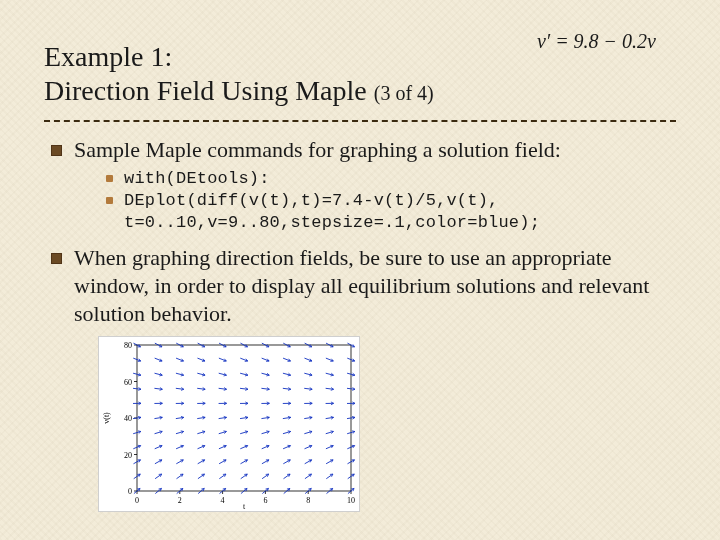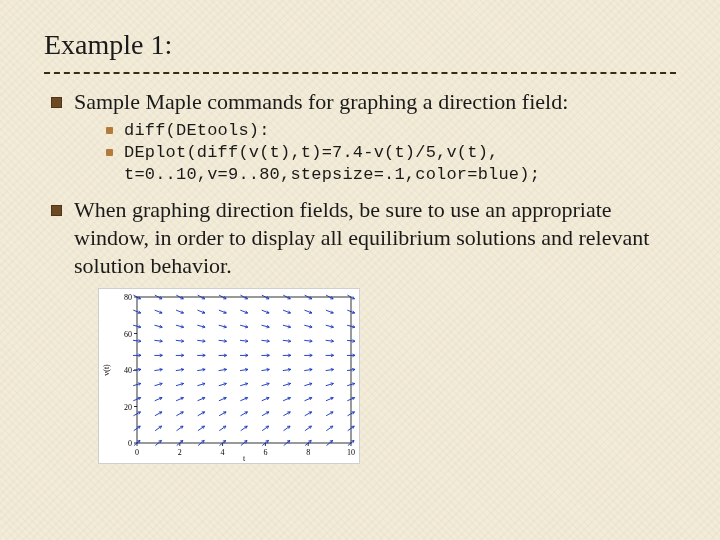--- a/index.html
+++ b/index.html
@@ -19,21 +19,21 @@
     position: absolute;
     inset: 0;
     background:
       repeating-linear-gradient(45deg, rgba(120,100,60,0.03) 0 2px, rgba(255,255,255,0) 2px 5px),
       repeating-linear-gradient(-45deg, rgba(120,100,60,0.03) 0 2px, rgba(255,255,255,0) 2px 6px);
     pointer-events: none;
   }
   .slide {
     position: relative;
     box-sizing: border-box;
-    padding: 28px 44px 20px 44px;
+    padding: 40px 44px 20px 44px;
     width: 100%;
     height: 100%;
   }
   .title-block { margin-bottom: 6px; }
   .title-line1 {
     font-size: 28px;
     line-height: 34px;
   }
   .title-line2 {
     font-size: 28px;
@@ -124,30 +124,35 @@
   }
   .chart svg { display: block; }
 </style>
 </head>
 <body>
 
 <div class="slide">
 
   <div class="title-block">
     <div class="title-line1">Example 1:</div>
+    <div class="title-line2">
+      <span>Direction Field Using Maple</span>
+      <span class="title-small">(3 of 4)</span>
+    </div>
   </div>
 
+  <div class="equation">v′ = 9.8 − 0.2v</div>
 
   <hr class="divider">
 
   <ul class="top">
     <li>
-      <span>Sample Maple commands for graphing a direction field:</span>
+      <span>Sample Maple commands for graphing a solution field:</span>
       <ul class="sub">
-        <li>diff(DEtools):</li>
+        <li>with(DEtools):</li>
         <li>DEplot(diff(v(t),t)=7.4-v(t)/5,v(t),</li>
         <li class="continuation">t=0..10,v=9..80,stepsize=.1,color=blue);</li>
       </ul>
     </li>
     <li>When graphing direction fields, be sure to use an appropriate window, in order to display all equilibrium solutions and relevant solution behavior.</li>
   </ul>
 
   <div class="chart">
     <svg id="df-svg" width="260" height="174" viewBox="0 0 260 174">
         <rect x="38" y="8" width="214" height="146" fill="none" stroke="#000" stroke-width="0.8"></rect>

